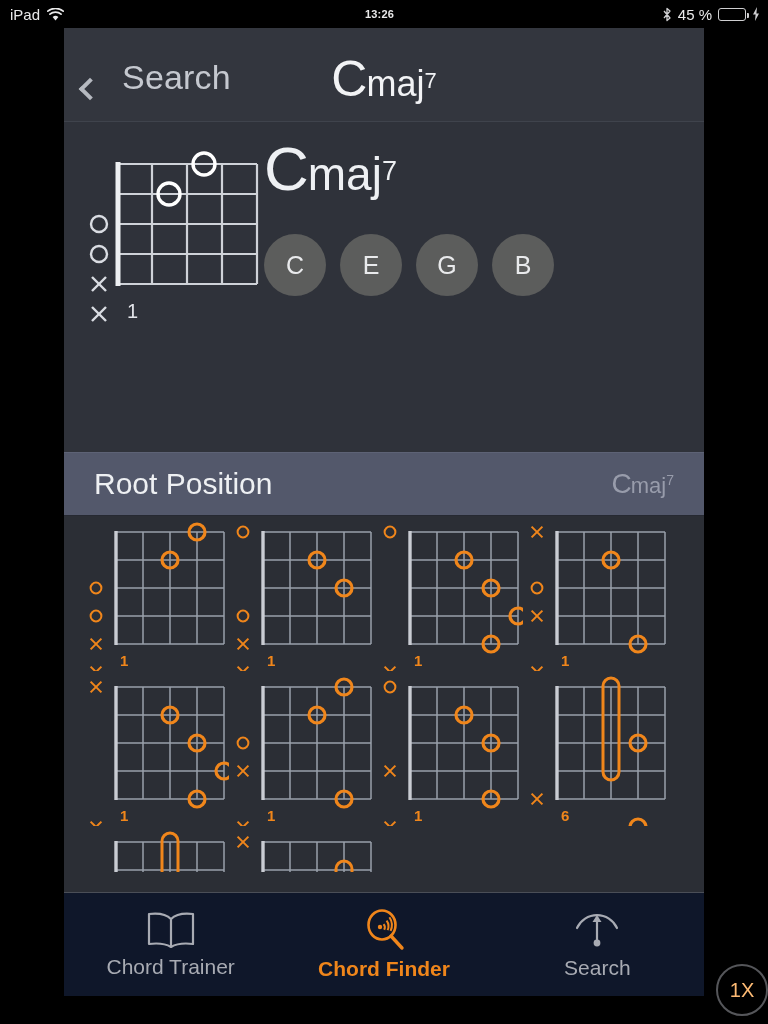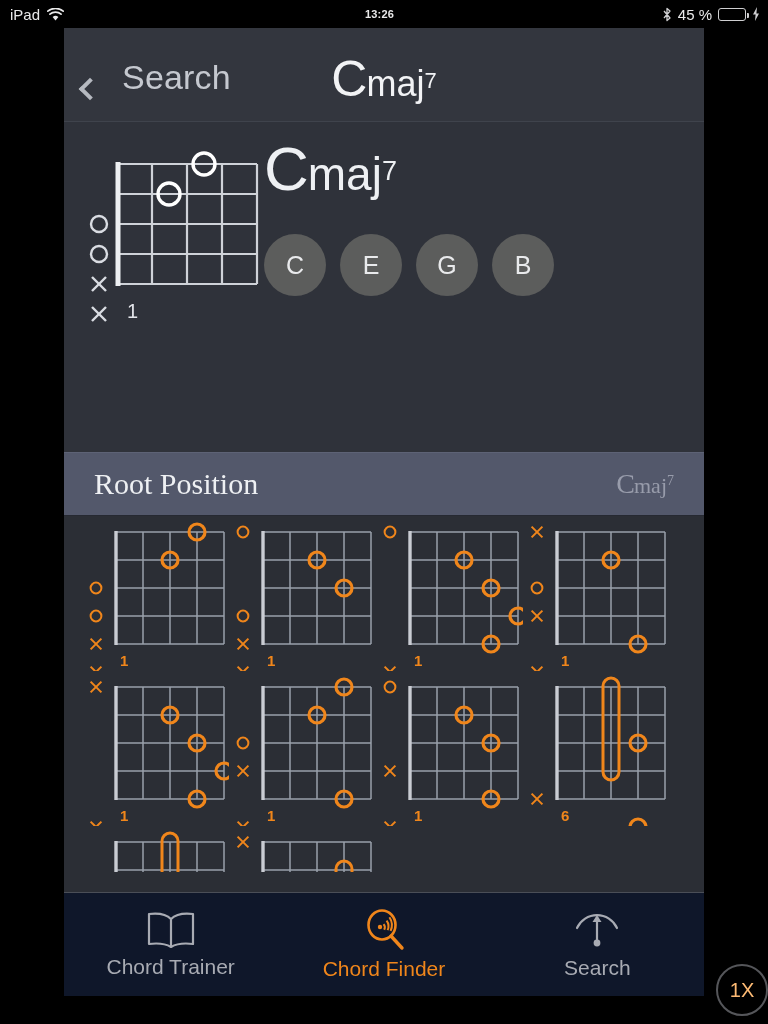--- a/index.html
+++ b/index.html
@@ -63,41 +63,41 @@
   .notes { display: flex; gap: 14px; margin-top: 34px; }
   .note-pill {
     width: 62px; height: 62px; border-radius: 50%; background: #5c5d5c;
     display: flex; align-items: center; justify-content: center;
     color: #e9eaec; font-size: 25px; font-weight: 400; cursor: pointer;
   }
 
   
   .section-head {
     height: 64px; background: #53586b; border-top: 1px solid #5d6275; border-bottom: 1px solid #262932;
-    display: flex; align-items: center; justify-content: space-between; padding: 0 30px; font-family: Liberation Serif, serif;
+    display: flex; align-items: center; justify-content: space-between; padding: 0 30px;
   }
   .section-title { color: #eef0f3; font-size: 30px; font-weight: 300; }
   .section-sub { color: #989cab; }
   .section-sub .cn-root { font-size: 28px; } .section-sub .cn-qual { font-size: 22px; }
   .section-sub .cn-sup { font-size: 14px; }
 
   
   .grid-area { position: relative; height: 378px; background: #2b2e35; overflow: hidden; }
   .dg-row { display: flex; padding-left: 18px; }
   .dg-cell { width: 147px; height: 155px; position: relative; cursor: pointer; }
 
   
   .tabbar {
     position: absolute; left: 0; bottom: 0; width: 640px; height: 104px;
     background: #0f172a; border-top: 1px solid #4a4e57; display: flex;
   }
   .tab { flex: 1; display: flex; flex-direction: column; align-items: center; justify-content: center; gap: 6px; cursor: pointer; }
   .tab-label { font-size: 21px; font-weight: 300; }
   .tab.inactive .tab-label { color: #a8abb3; }
-  .tab.active .tab-label { color: #f0861b; }
+  .tab.active .tab-label { color: #f0861b; font-weight: bold; }
 
   
   .scale-badge {
     position: absolute; right: 0; bottom: 8px; width: 52px; height: 52px;
     border: 2px solid #55565a; border-radius: 50%;
     display: flex; align-items: center; justify-content: center;
     color: #fdba74; font-size: 20px; cursor: pointer; background: #000;
   }
 </style>
 </head>

